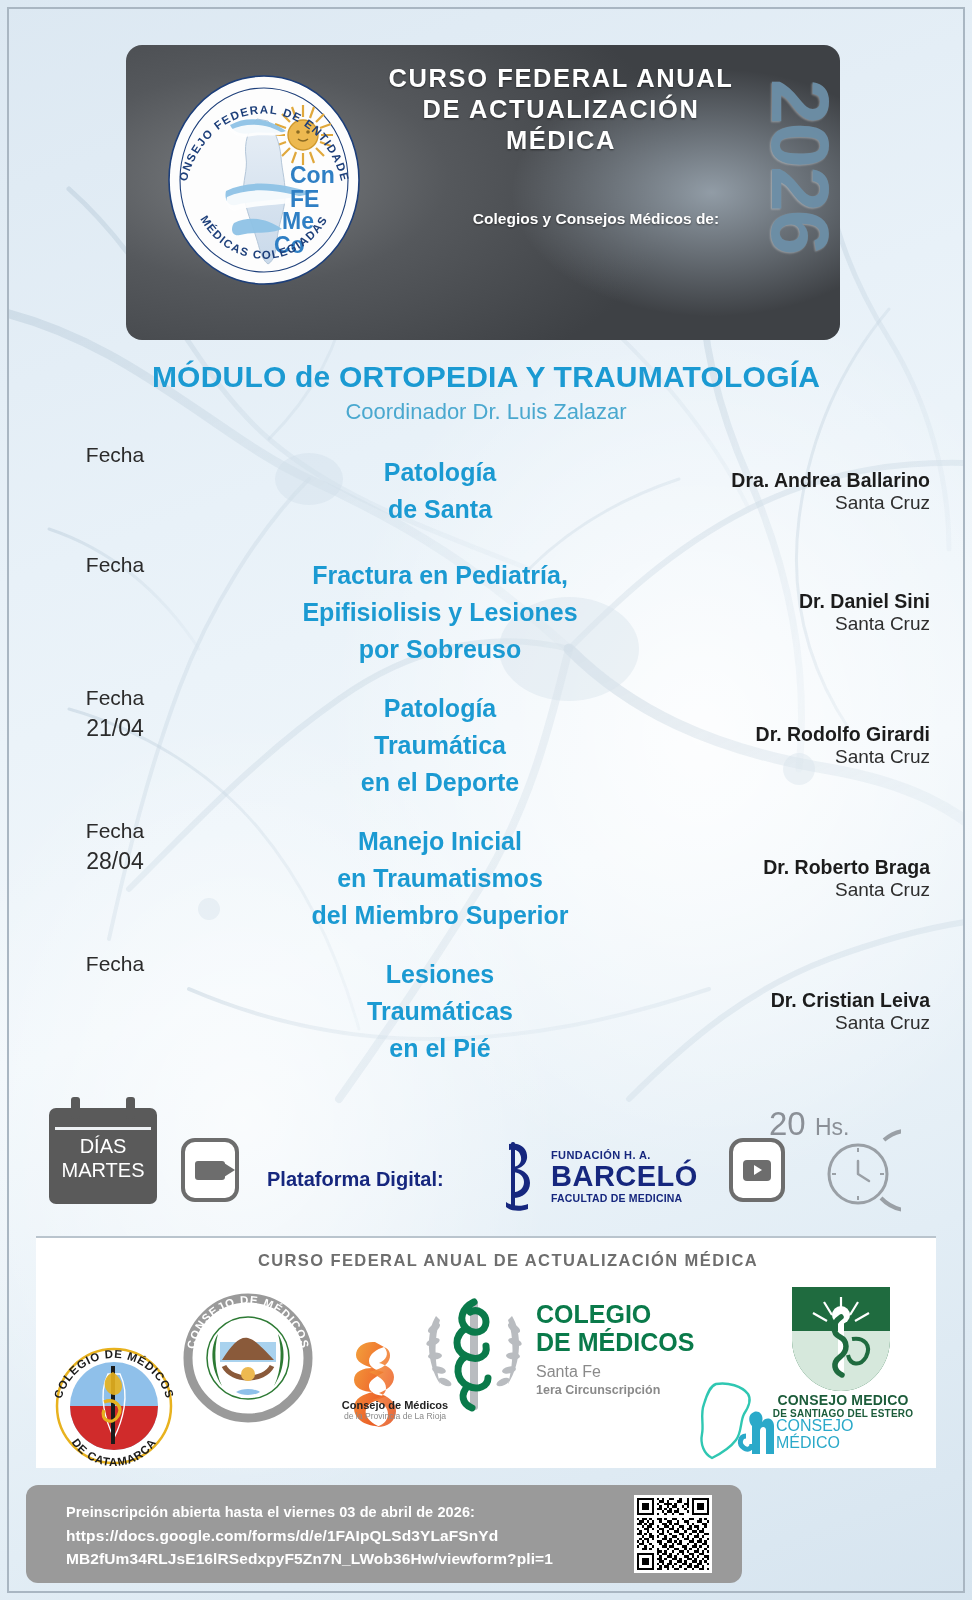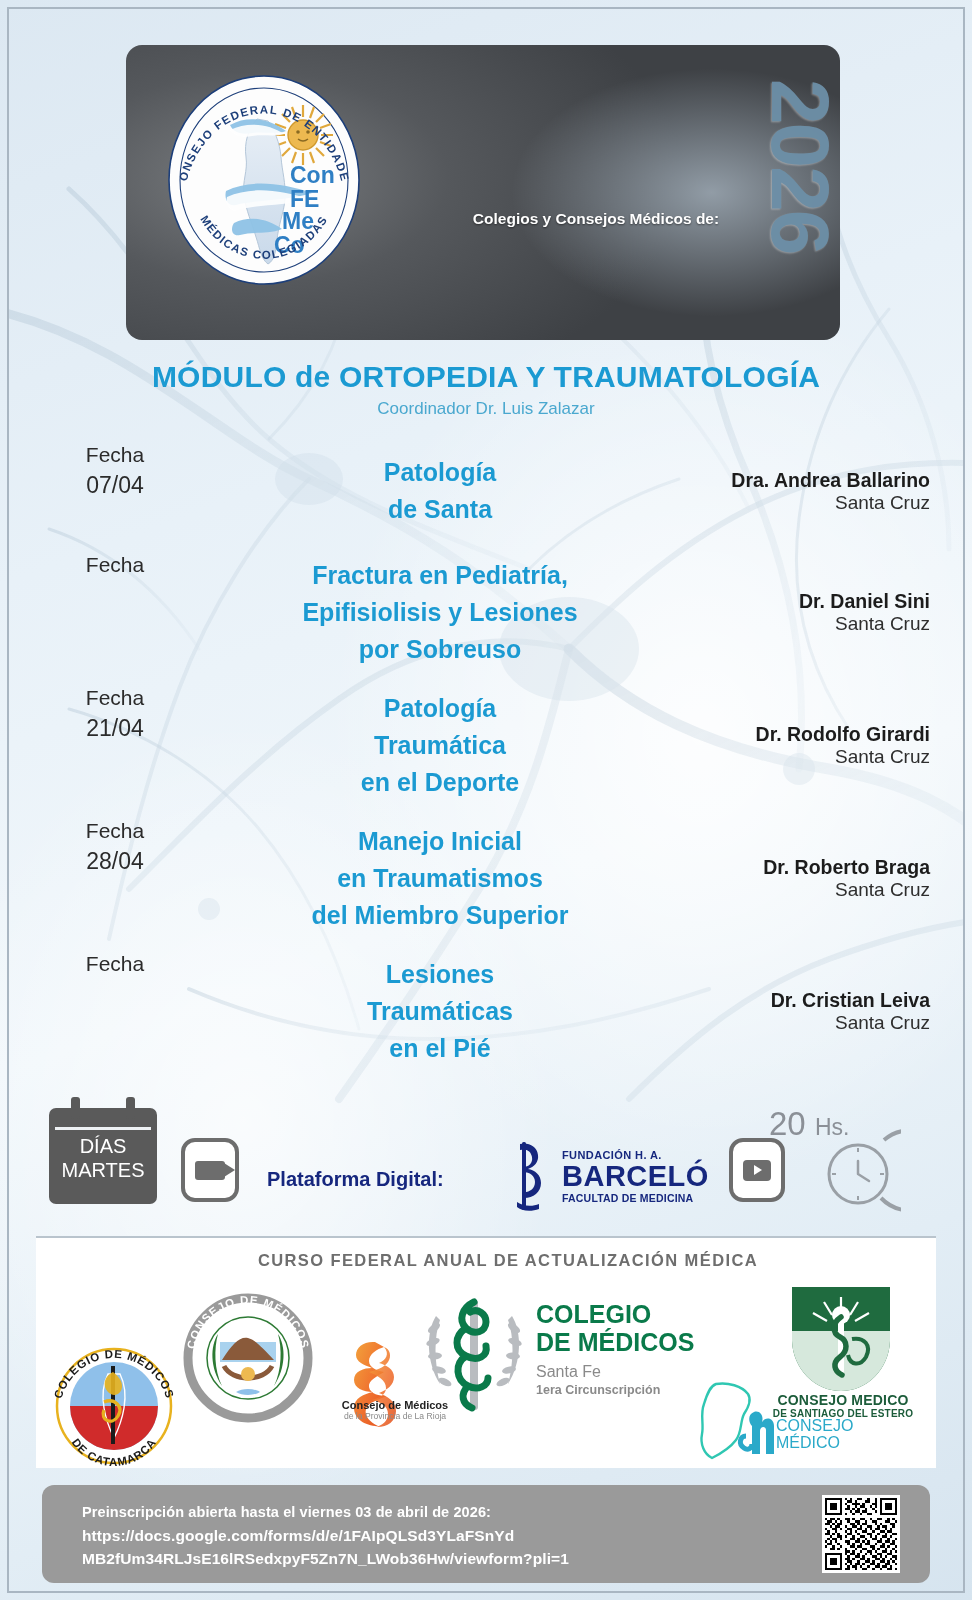--- a/index.html
+++ b/index.html
@@ -104,21 +104,21 @@
   
   .module-title {
     position: absolute; left: 0; top: 360px; width: 972px;
     text-align: center;
     font-size: 30px; font-weight: bold; color: #1b9ad2;
     letter-spacing: .2px;
   }
   .module-coord {
     position: absolute; left: 0; top: 399px; width: 972px;
     text-align: center;
-    font-size: 17px; color: #4aa8cf;
+    font-size: 22px; color: #4aa8cf;
   }
 
   
   .schedule { position: absolute; left: 0; top: 436px; width: 972px; }
   .row {
     position: relative;
     display: grid;
     grid-template-columns: 230px 420px 322px;
     align-items: center;
     min-height: 100px;
@@ -200,21 +200,21 @@
     border-top: 7px solid transparent;
     border-bottom: 7px solid transparent;
     border-left: 11px solid #6d6d6d;
   }
 
   .platform-label {
     position: absolute; left: 258px; top: 78px;
     font-size: 20px; font-weight: bold; color: #16277e;
   }
   .barcelo {
-    position: absolute; left: 499px; top: 50px;
+    position: absolute; left: 488px; top: 50px;
     display:flex; align-items:center; gap: 8px;
     color:#16277e;
   }
   .barcelo .mark { width: 46px; height: 72px; }
   .barcelo .txt .l1 { font-size: 11px; font-weight: bold; letter-spacing: .4px; }
   .barcelo .txt .l2 { font-size: 29px; font-weight: bold; letter-spacing: .5px; line-height: 31px;}
   .barcelo .txt .l3 { font-size: 10.5px; font-weight: bold; letter-spacing: .2px; }
 
   .youtube-icon {
     position: absolute; left: 720px; top: 48px;
@@ -269,22 +269,22 @@
   .sde-txt { position:absolute; left:770px; top:1392px; width:146px; text-align:center; }
   .sde-txt .t1 { font-size: 14px; font-weight: bold; color:#1c5c3a; letter-spacing:.2px;}
   .sde-txt .t2 { font-size: 10px; font-weight: bold; color:#1c5c3a; letter-spacing:.2px;}
 
   .mcons-txt { position:absolute; left: 776px; top: 1417px; }
   .mcons-txt .t1 { font-size:16px; color:#2aa9c9; line-height:17px; }
   .mcons-txt .t2 { font-size:16px; color:#2aa9c9; line-height:17px; }
 
   
   .preins {
-    position: absolute; left: 42px; top: 1485px;
-    width: 888px; height: 98px;
+    position: absolute; left: 26px; top: 1485px;
+    width: 716px; height: 98px;
     background: #9a9a9a;
     border-radius: 12px;
   }
   .preins .txt {
     position: absolute; left: 40px; top: 16px;
     color: #ffffff; font-weight: bold; font-size: 15.5px; line-height: 23px;
     letter-spacing: .1px;
   }
   .preins .l1 { font-size: 14.5px; }
   .qr {
@@ -385,36 +385,40 @@
         <text x="110" y="180" font-family="Liberation Sans, sans-serif" font-size="23" font-weight="bold" fill="#2f7fc4">Co</text>
         <text font-family="Liberation Sans, sans-serif" font-size="11.5" font-weight="bold" fill="#1d3f7a" letter-spacing="1.4">
           <textPath href="#arcTop" startOffset="50%" text-anchor="middle">CONSEJO FEDERAL DE ENTIDADES</textPath>
         </text>
         <text font-family="Liberation Sans, sans-serif" font-size="11.5" font-weight="bold" fill="#1d3f7a" letter-spacing="1.4">
           <textPath href="#arcBot" startOffset="50%" text-anchor="middle">MÉDICAS COLEGIADAS</textPath>
         </text>
       </svg>
     </div>
 
+    <div class="hdr-title">
+      <div>CURSO FEDERAL ANUAL</div>
+      <div>DE ACTUALIZACIÓN</div>
+      <div>MÉDICA</div>
+    </div>
 
     <div class="hdr-sub">Colegios y Consejos Médicos de:</div>
 
 
     <div class="year-2026">2026</div>
   </div>
 
   <div class="module-title">MÓDULO de ORTOPEDIA Y TRAUMATOLOGÍA</div>
   <div class="module-coord">Coordinador Dr. Luis Zalazar</div>
 
   <div class="schedule">
 
     <div class="row r1">
       <div class="date-cell">
         <span class="lbl">Fecha</span>
-        <span class="val">07/04</span>
       </div>
       <div class="topic">
         <div>Patología</div>
         <div>de Santa</div>
       </div>
       <div class="speaker">
         <span class="name">Dra. Andrea Ballarino</span>
         <span class="prov">Santa Cruz</span>
       </div>
     </div>

